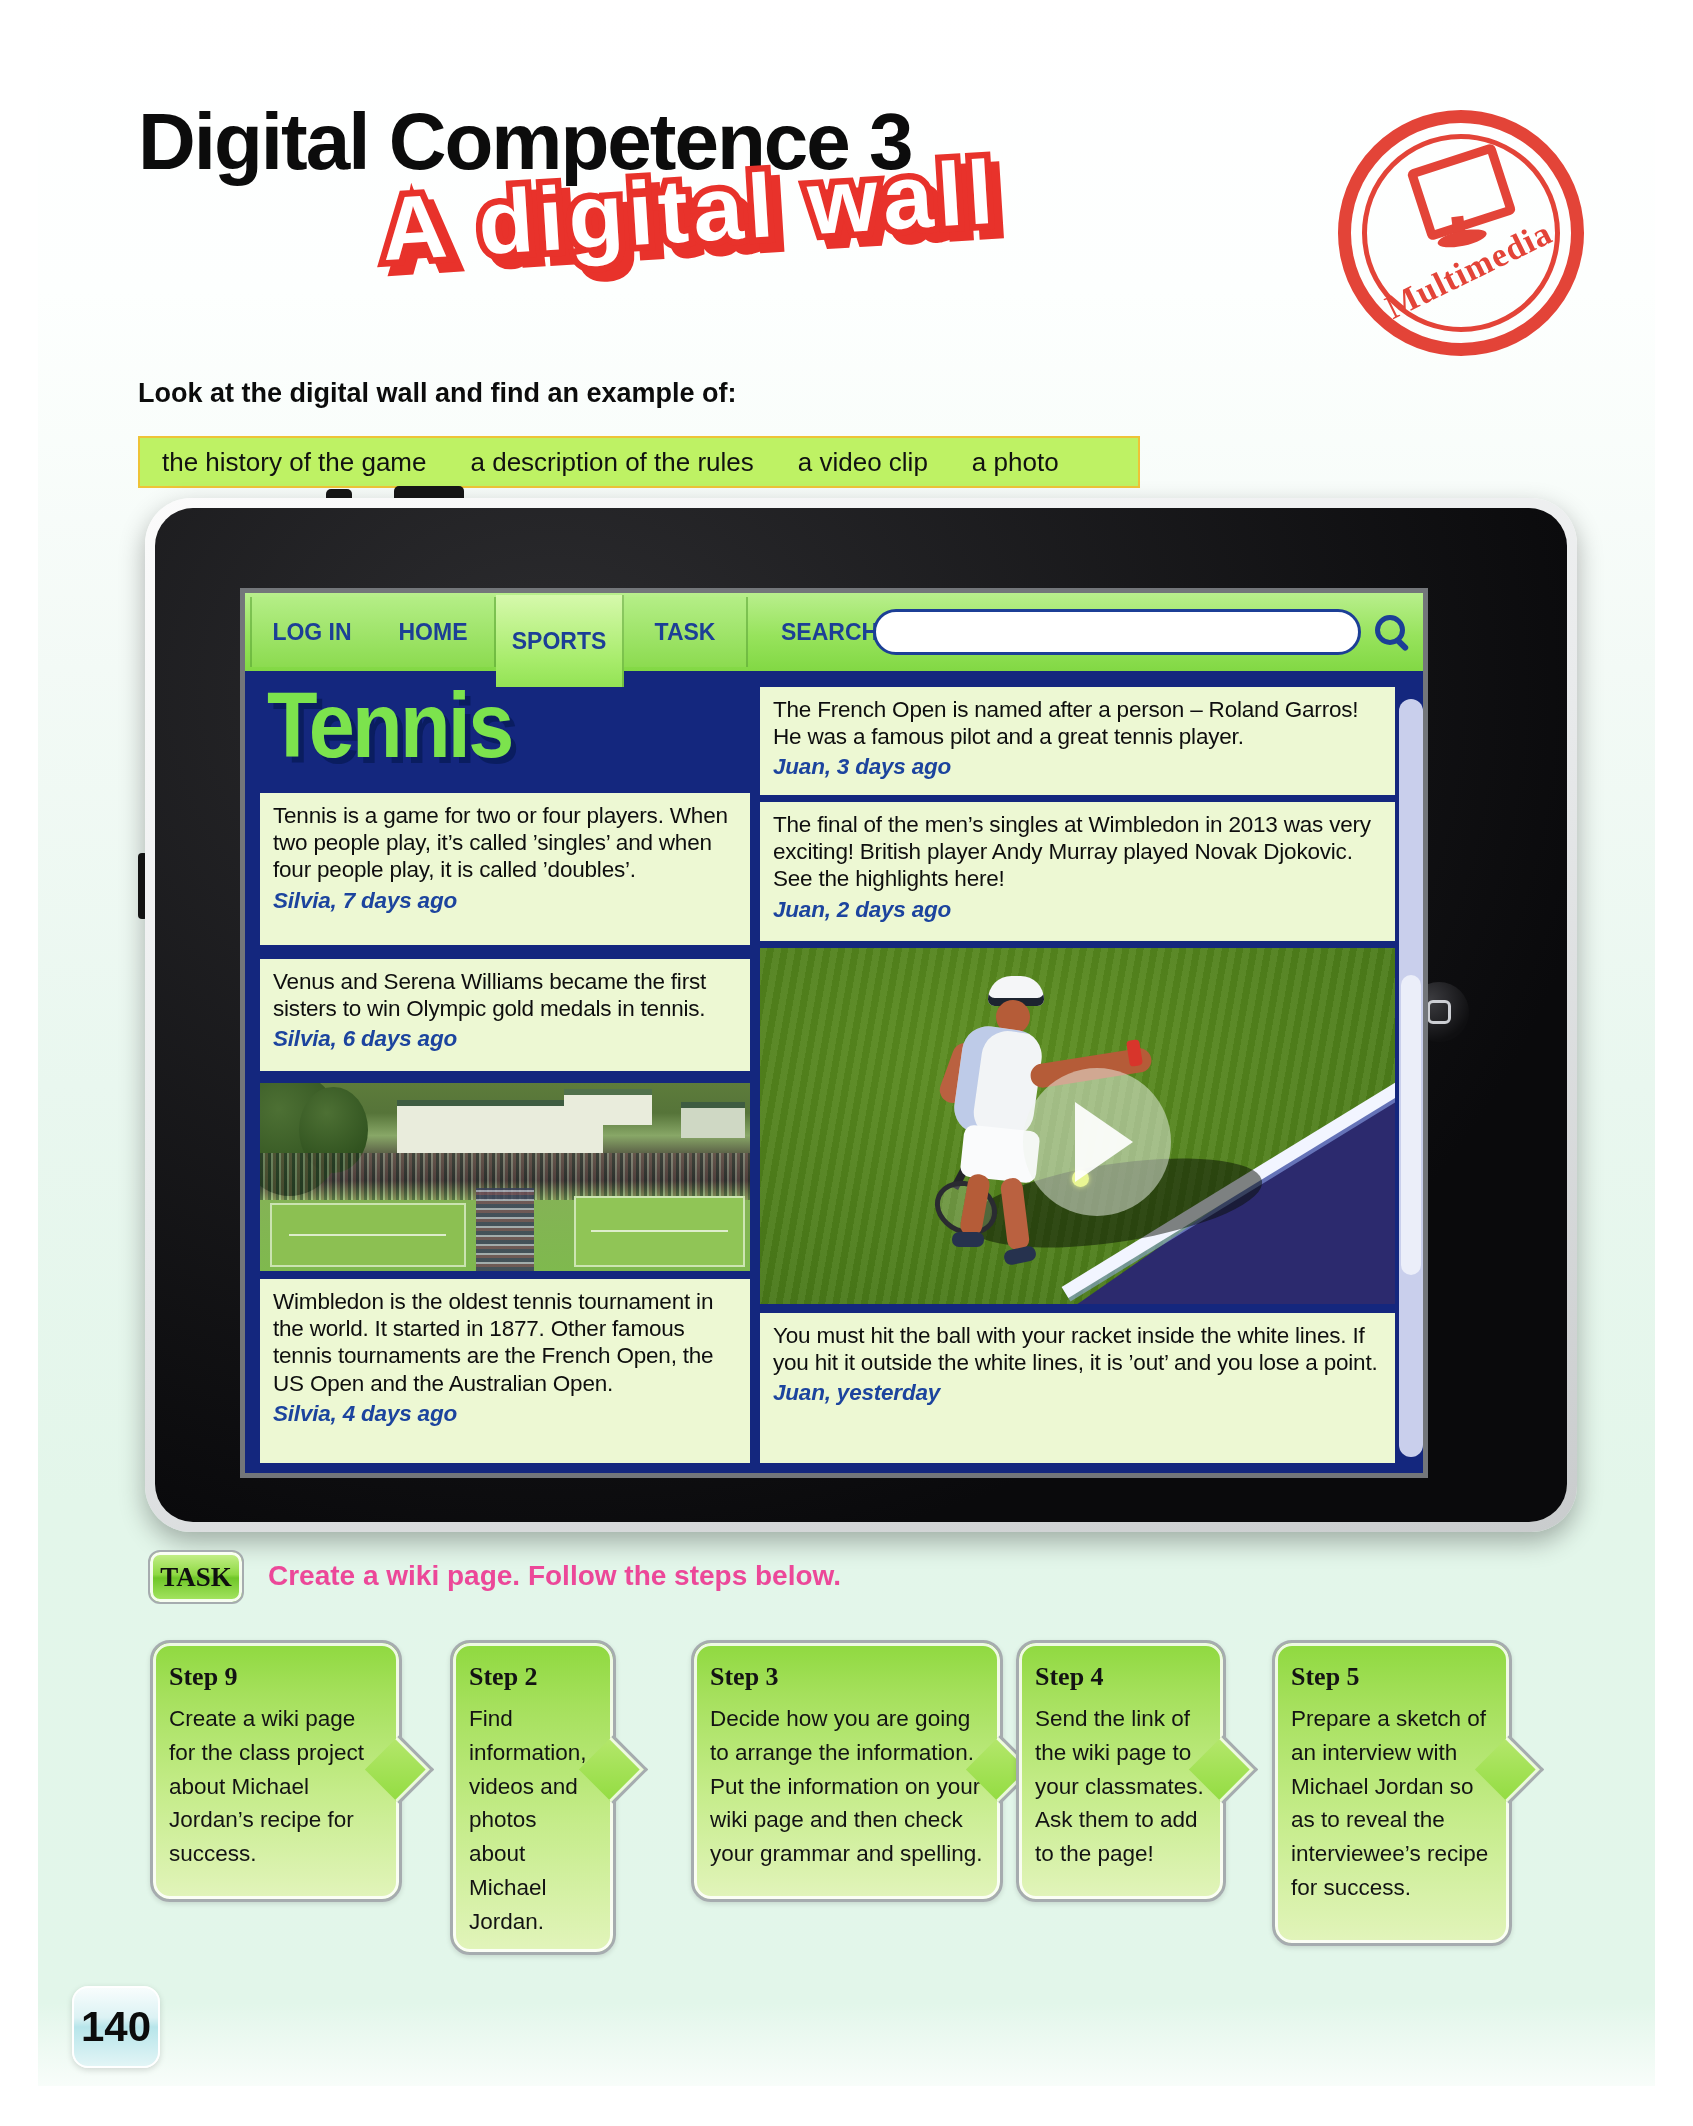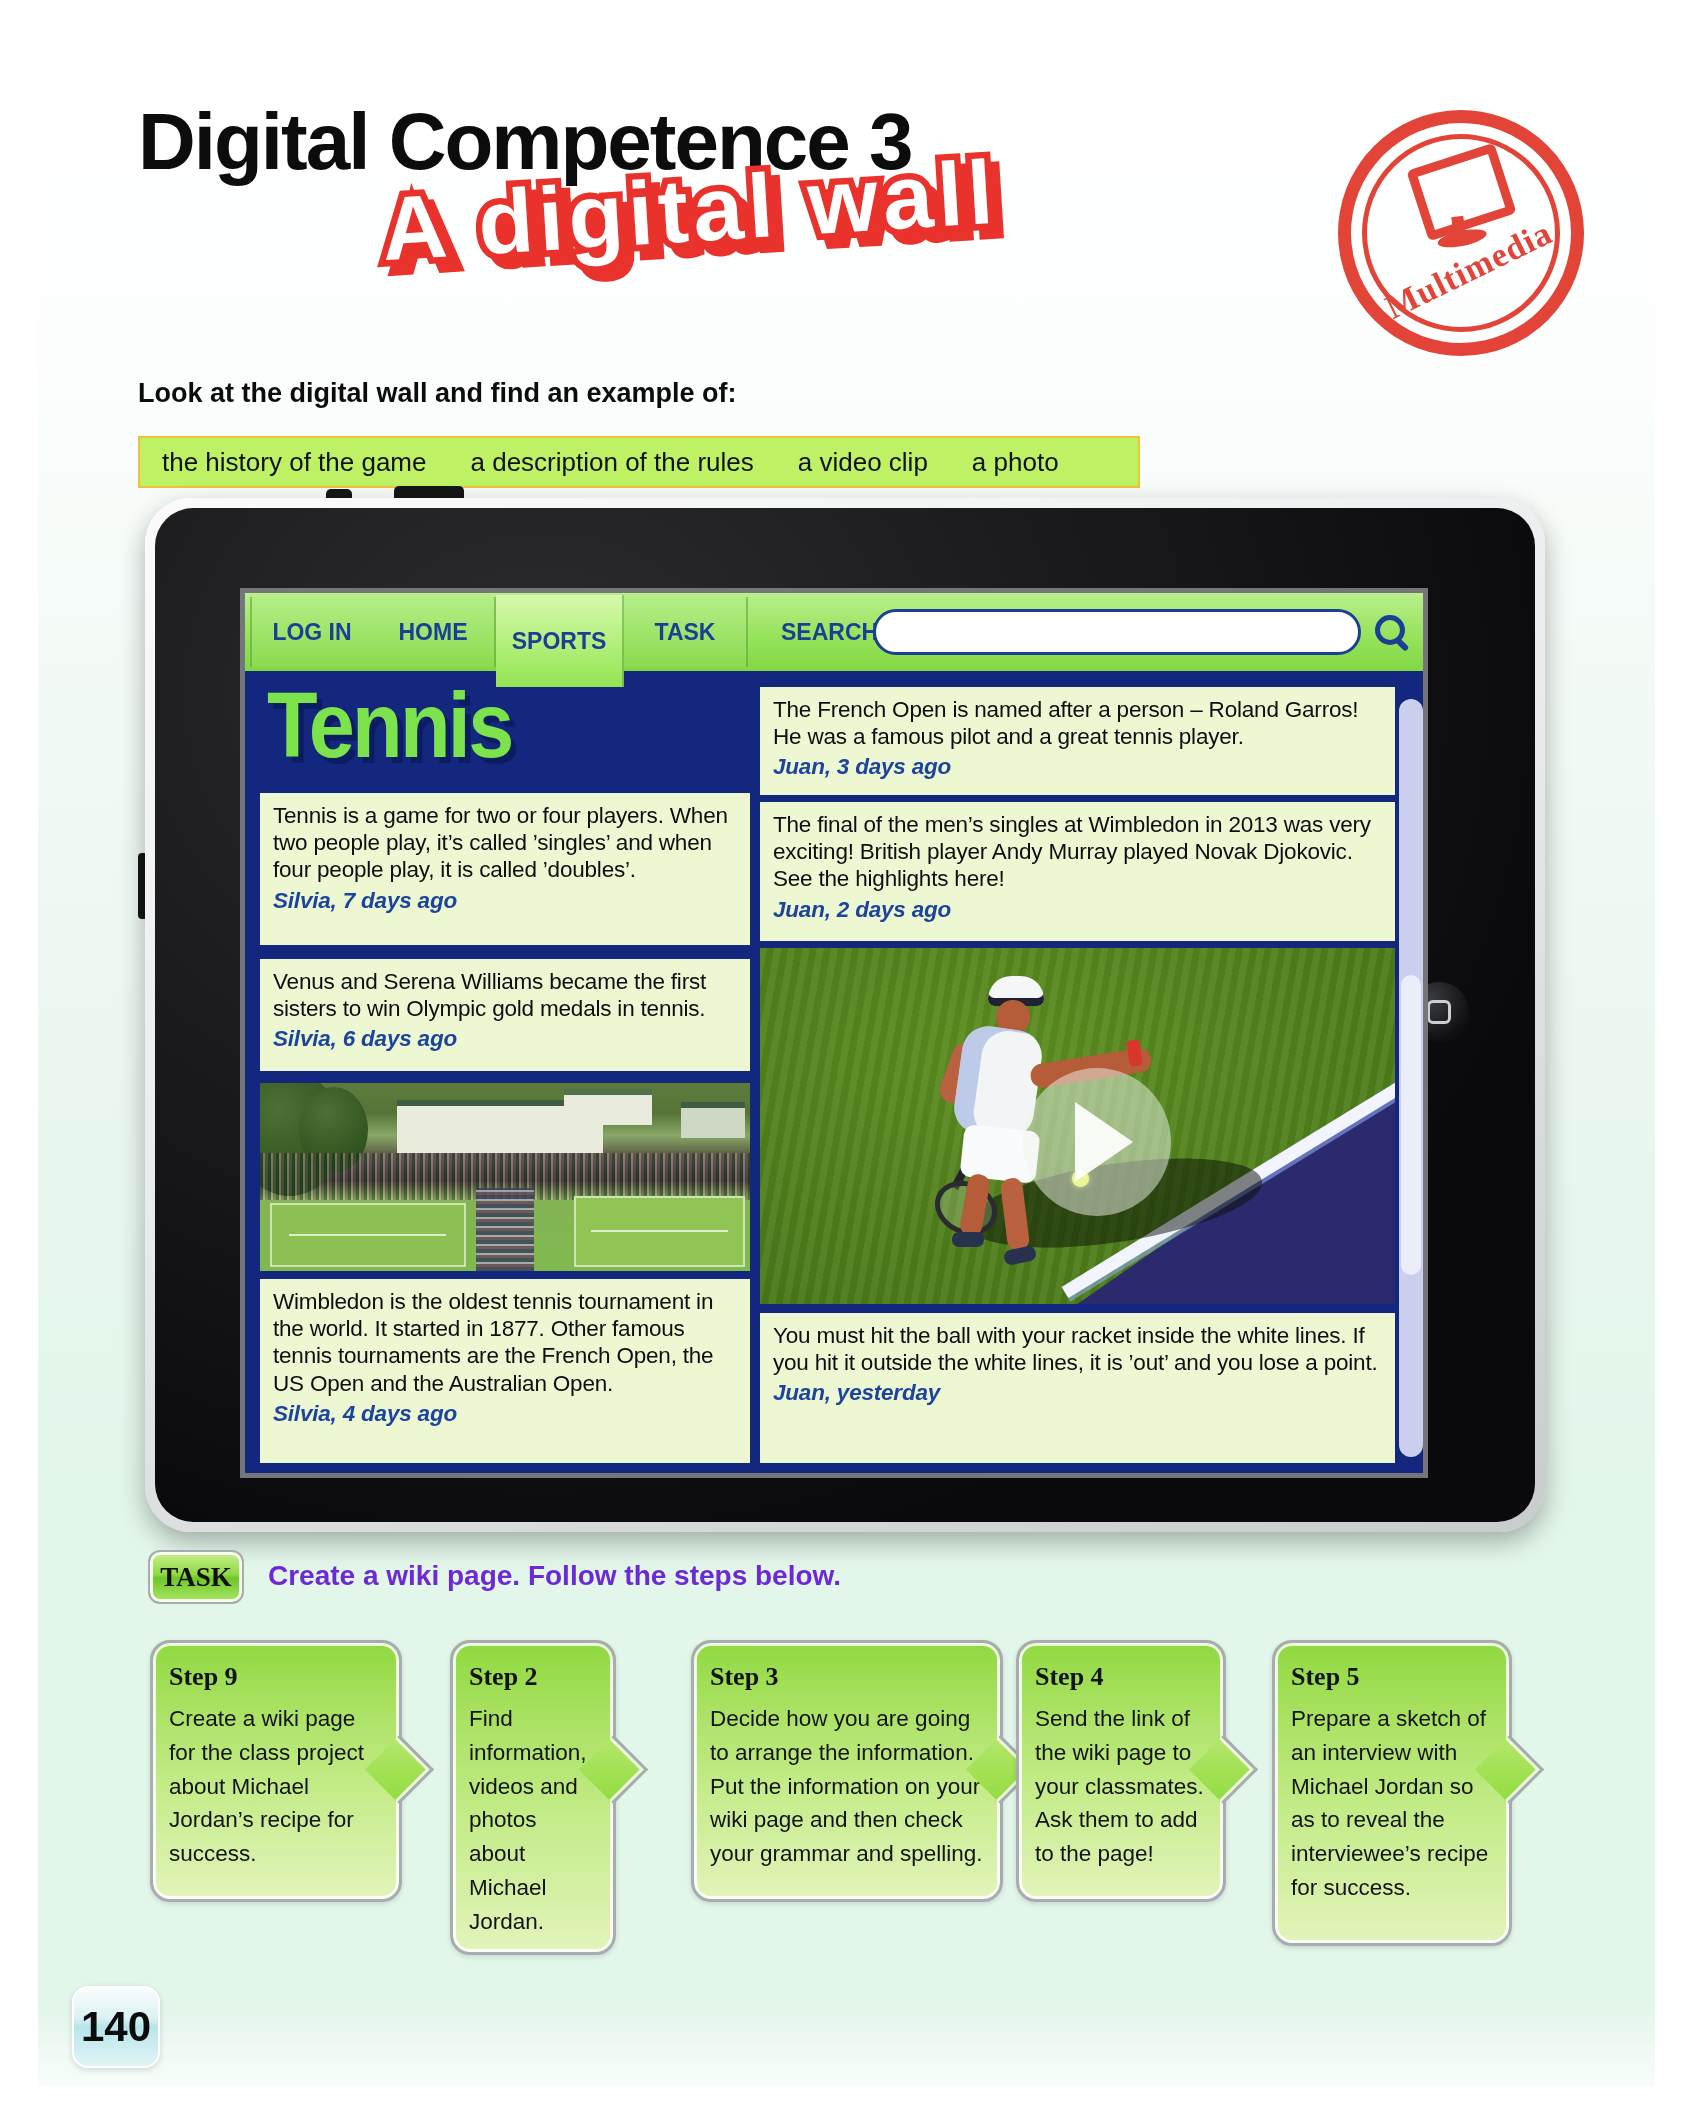--- a/index.html
+++ b/index.html
@@ -30,21 +30,21 @@
   .instruction{left:138px;top:378px;font-size:27px;font-weight:bold;color:#0c0c0c;}
   .options{left:138px;top:436px;width:1002px;height:52px;background:#bef264;border:2px solid #eec337;
     display:flex;align-items:center;gap:44px;padding:0 22px;font-size:26px;box-sizing:border-box;}
   
   .nub{background:#161616;border-radius:5px;}
   .nub1{left:326px;top:489px;width:26px;height:16px;}
   .nub2{left:394px;top:486px;width:70px;height:18px;}
   .side-btn{left:138px;top:853px;width:10px;height:66px;background:#161616;border-radius:4px;}
   .tablet{left:145px;top:498px;width:1400px;height:1034px;border-radius:46px;
     background:linear-gradient(160deg,#fbfbfb 0%,#e9ebec 45%,#c9cccd 100%);
-    box-shadow:0 10px 26px rgba(0,0,0,.3);}
+    box-shadow:0 10px 26px rgba(0,0,0,.3);padding-left:32px;}
   .bezel{position:absolute;inset:10px;border-radius:38px;
     background:radial-gradient(130% 150% at 28% 18%,#2c2c2f 0%,#0a0a0c 58%);}
   .home-btn{position:absolute;left:1264px;top:484px;width:60px;height:60px;border-radius:50%;
     background:radial-gradient(circle at 35% 30%,#3c3c40,#0f0f11 72%);}
   .home-square{position:absolute;left:18px;top:18px;width:18px;height:18px;border:3px solid #ccced3;border-radius:6px;}
   .screen{position:absolute;left:95px;top:90px;width:1188px;height:890px;background:#14277e;
     border:5px solid #73767a;box-sizing:border-box;overflow:hidden;}
   
   .nav{position:absolute;left:0;top:0;width:1178px;height:78px;
     background:linear-gradient(180deg,#b9ef8d 0%,#97e35c 55%,#82d844 100%);}
@@ -128,21 +128,21 @@
   .play-tri{position:absolute;left:52px;top:34px;width:0;height:0;
     border-left:58px solid rgba(255,255,255,.92);border-top:40px solid transparent;border-bottom:40px solid transparent;}
   .card-r3{left:515px;top:720px;width:635px;height:150px;}
   .scrollbar{position:absolute;left:1154px;top:106px;width:24px;height:758px;background:#c9cfec;border-radius:12px;}
   .scroll-thumb{position:absolute;left:2px;top:276px;width:20px;height:300px;background:#ebeef9;border-radius:10px;}
   
   .task-badge{left:148px;top:1550px;width:96px;height:54px;border-radius:12px;border:2px solid #a6acaf;
     background:linear-gradient(180deg,#c9f18f 0%,#8fd944 45%,#6fc628 52%,#a9e766 100%);
     box-shadow:inset 0 0 0 3px rgba(255,255,255,.9);display:flex;align-items:center;justify-content:center;
     font-family:"Liberation Serif",serif;font-weight:bold;font-size:27px;color:#101010;box-sizing:border-box;}
-  .task-text{left:268px;top:1560px;font-size:28px;font-weight:bold;color:#6d28d9;}
+  .task-text{left:268px;top:1560px;font-size:28px;font-weight:bold;color:#ec4899;}
   .step{position:absolute;top:1640px;border:3px solid #a6acaf;border-radius:20px;box-sizing:border-box;
     background:linear-gradient(180deg,#8fd93f 0%,#a5e05c 20%,#c5ec8a 58%,#e2f4bb 100%);
     box-shadow:inset 0 0 0 3px rgba(255,255,255,.85),0 2px 5px rgba(0,0,0,.12);
     padding:14px 16px;font-size:22.5px;line-height:1.5;color:#131313;}
   .step-title{font-family:"Liberation Serif",serif;font-weight:bold;font-size:26px;margin-bottom:6px;}
   .step-arrow{position:absolute;right:-25px;top:102px;width:46px;height:46px;transform:rotate(45deg);
     background:linear-gradient(135deg,#b4e76c,#93dc41);border-top:3px solid #a6acaf;border-right:3px solid #a6acaf;
     box-shadow:inset -3px 3px 0 rgba(255,255,255,.8);}
   .step1{left:150px;width:252px;min-height:262px;}
   .step2{left:450px;width:166px;min-height:256px;}

